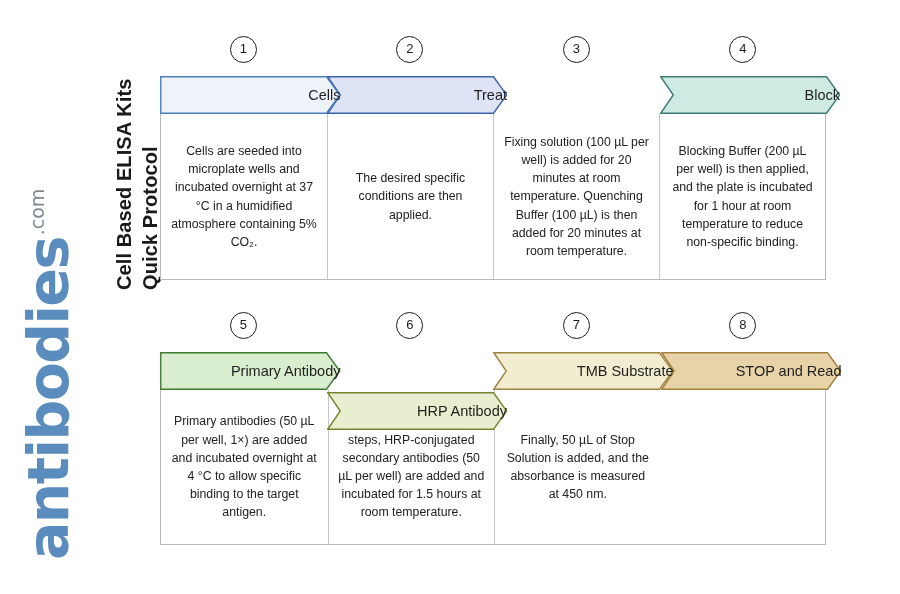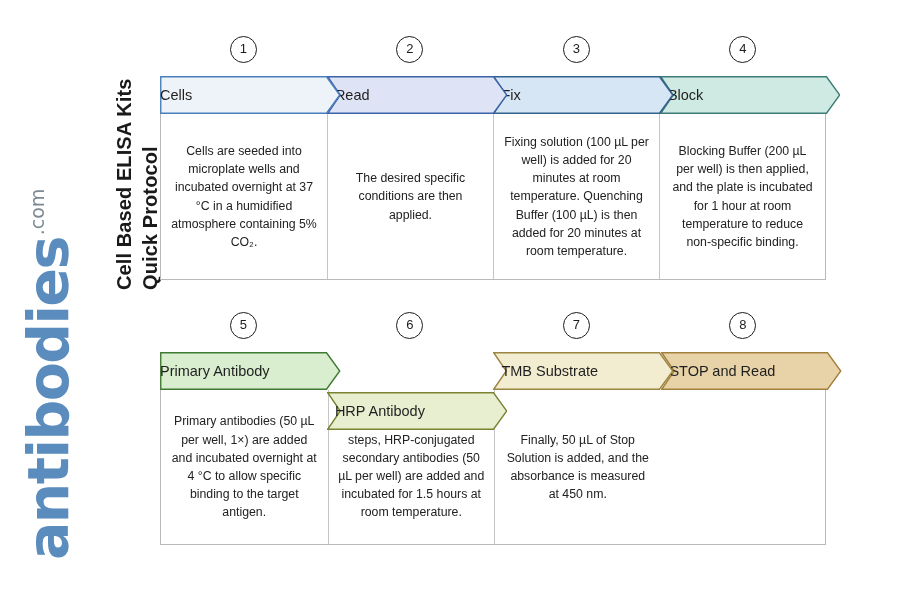--- a/index.html
+++ b/index.html
@@ -113,21 +113,21 @@
     height: 38px;
     width: 680px;
   }
   .chevron {
     position: absolute;
     top: 0;
     height: 38px;
     box-sizing: border-box;
     display: flex;
     align-items: center;
-    justify-content: flex-start;
+    justify-content: flex-end;
     font-size: 14.5px;
     color: #1f1f1f;
   }
   .chevron .chev-label { position: relative; z-index: 3; }
   .chevron .chev-shape {
     position: absolute;
     left: 0; top: 0;
     width: 100%; height: 100%;
     z-index: 1;
   }
@@ -187,27 +187,21 @@
       <div class="chevron" style="left: 0px; width: 180.5px; z-index: 10;">
         <svg class="chev-shape" viewBox="0 0 180.5 38" preserveAspectRatio="none">
           <path d="M 0.75 0.75 L 166.5 0.75 L 179.75 19 L 166.5 37.25 L 0.75 37.25 Z" fill="#eef2f9" stroke="#4a7ebb" stroke-width="1.4" stroke-linejoin="miter"></path>
         </svg>
         <span class="chev-label" style="padding-left: 0px;">Cells</span>
       </div>
       <div class="chevron" style="left: 166.5px; width: 180.5px; z-index: 9;">
         <svg class="chev-shape" viewBox="0 0 180.5 38" preserveAspectRatio="none">
           <path d="M 0.75 0.75 L 166.5 0.75 L 179.75 19 L 166.5 37.25 L 0.75 37.25 L 13.25 19 Z" fill="#dee4f5" stroke="#3b62a8" stroke-width="1.4" stroke-linejoin="miter"></path>
         </svg>
-        <span class="chev-label" style="padding-left: 8.4px;">Read</span>
-      </div>
-      <div class="chevron" style="left: 333px; width: 180.5px; z-index: 8;">
-        <svg class="chev-shape" viewBox="0 0 180.5 38" preserveAspectRatio="none">
-          <path d="M 0.75 0.75 L 166.5 0.75 L 179.75 19 L 166.5 37.25 L 0.75 37.25 L 13.25 19 Z" fill="#d7e6f5" stroke="#33618f" stroke-width="1.4" stroke-linejoin="miter"></path>
-        </svg>
-        <span class="chev-label" style="padding-left: 8.4px;">Fix</span>
+        <span class="chev-label" style="padding-left: 8.4px;">Treat</span>
       </div>
       <div class="chevron" style="left: 499.5px; width: 180.5px; z-index: 7;">
         <svg class="chev-shape" viewBox="0 0 180.5 38" preserveAspectRatio="none">
           <path d="M 0.75 0.75 L 166.5 0.75 L 179.75 19 L 166.5 37.25 L 0.75 37.25 L 13.25 19 Z" fill="#cfeae3" stroke="#3c7b76" stroke-width="1.4" stroke-linejoin="miter"></path>
         </svg>
         <span class="chev-label" style="padding-left: 8.4px;">Block</span>
       </div>
     </div>
   <div class="body-band" id="body-band-1">
       <div class="body-cell" style="width: 166.5px;">

